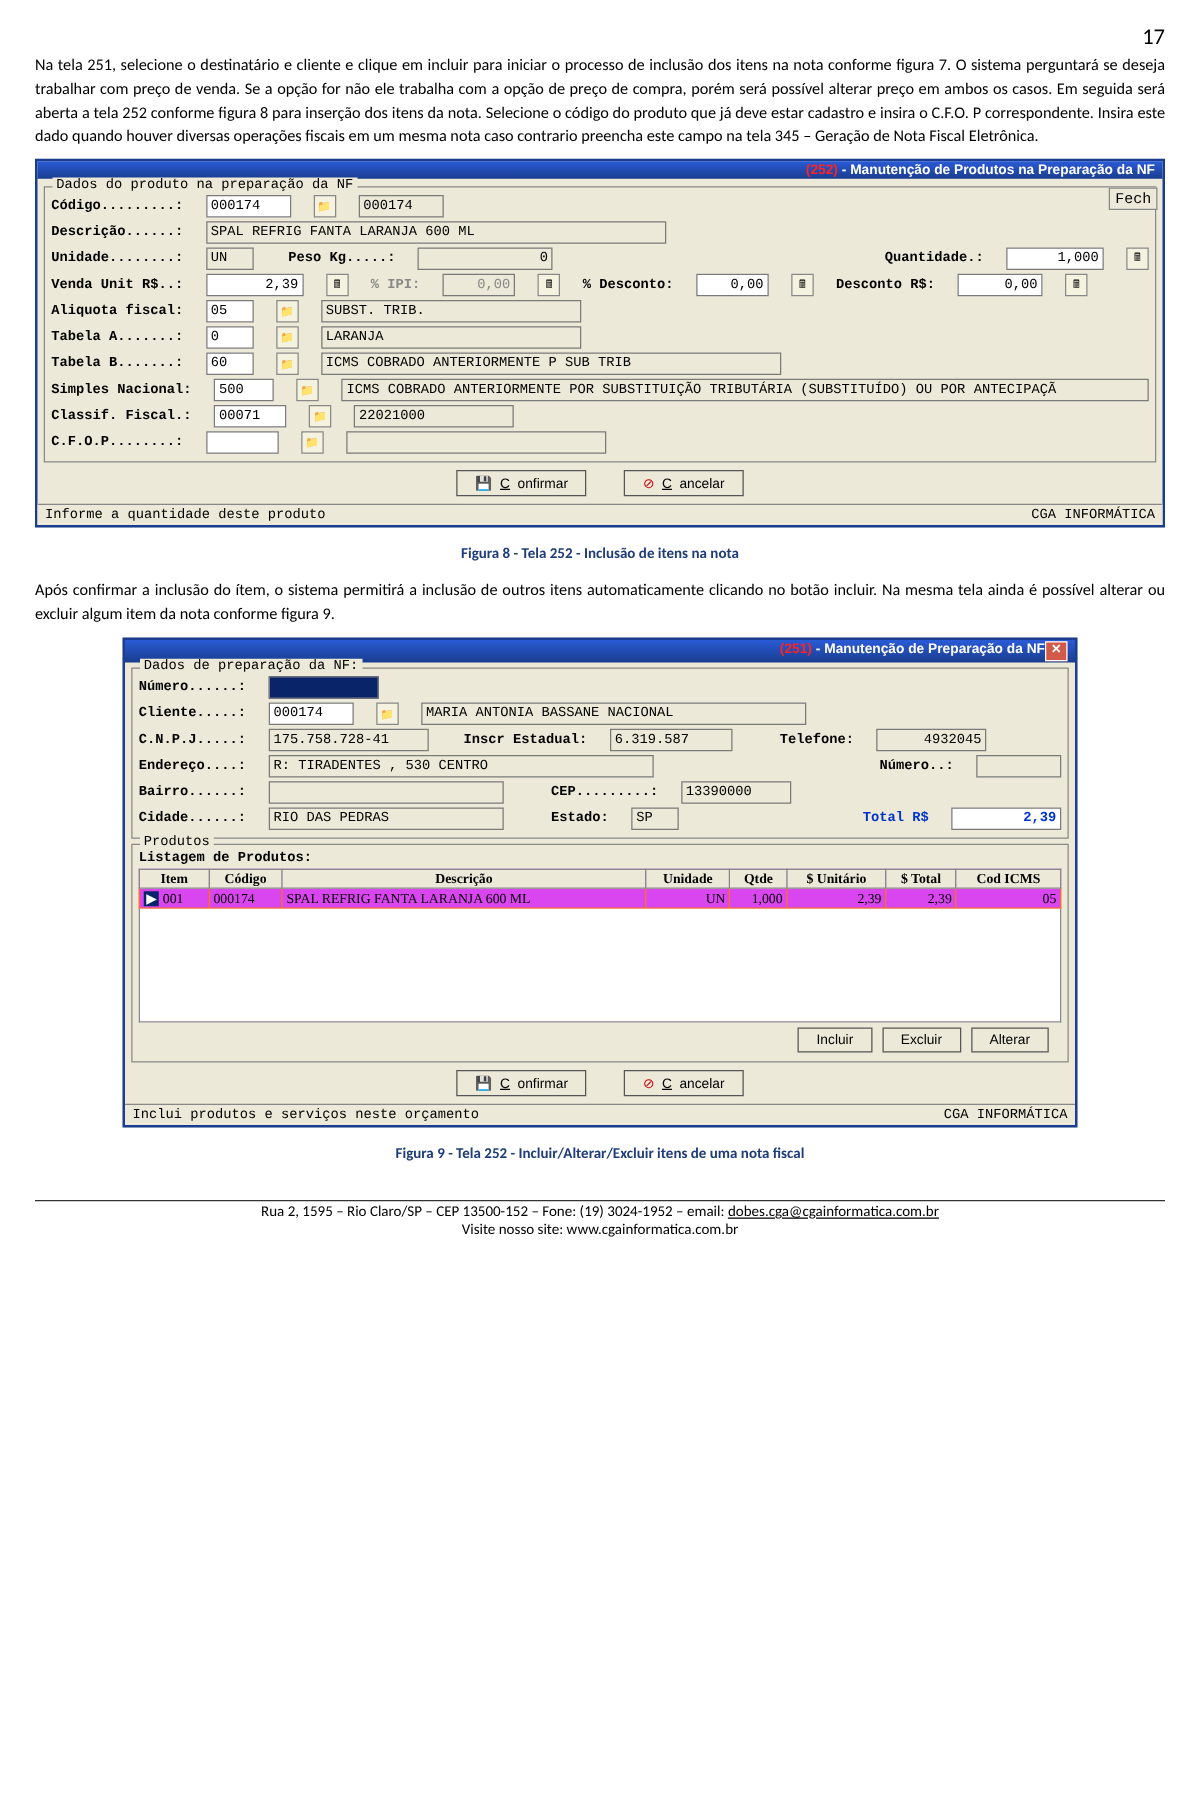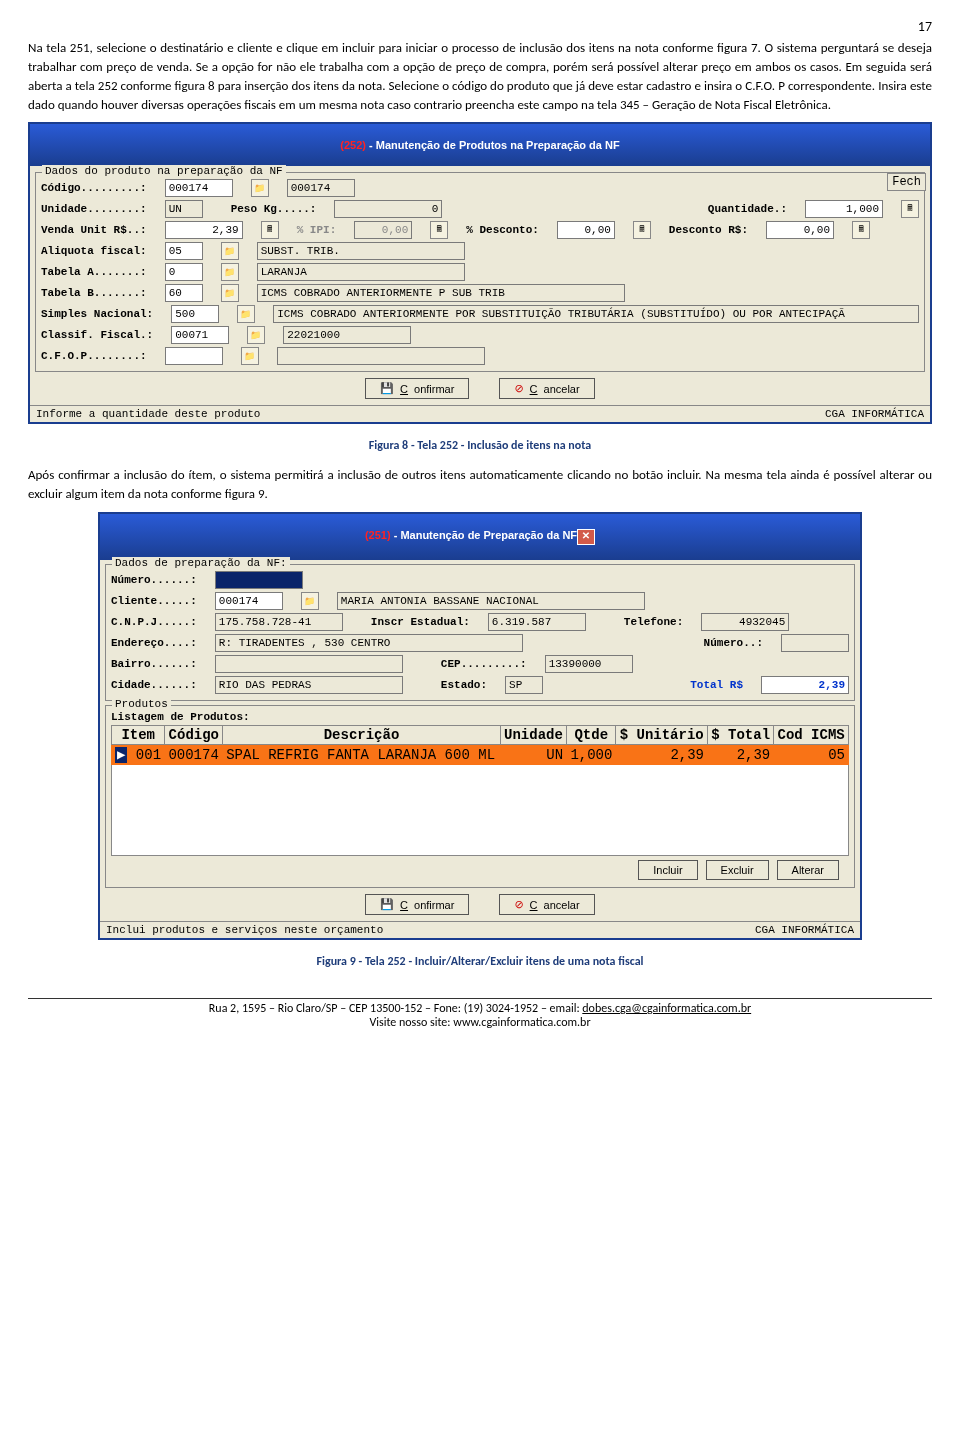--- a/index.html
+++ b/index.html
@@ -1,40 +1,40 @@
 <!DOCTYPE html>
 <html><head>
 <meta charset="utf-8">
 <style>
   body{font-family:Calibri,Arial,sans-serif;font-size:13px;color:#000;margin:0;padding:18px 28px;background:#fff;width:904px}
-  .page-num{text-align:right;font-size:14px;margin-bottom:4px}
+  .page-num{text-align:right;font-size:18px;margin-bottom:4px}
   p.body{text-align:justify;line-height:1.45;margin:0 0 4px 0}
   .caption{text-align:center;color:#1f3d7a;font-weight:bold;font-size:12px;margin:14px 0}
   .footer{margin-top:30px;text-align:center;font-size:12px;border-top:1px solid #333;padding-top:2px}
   .footer a{color:#000000;text-decoration:underline}
   
   .win{border:2px solid #1a3d8f;margin:8px 0 4px 0;background:#ece9d8;font-family:"Courier New",monospace;font-size:11px}
-  .titlebar{background:linear-gradient(#2a5bd7,#1a3d8f);color:#fff;padding:15px 6px;font-family:Tahoma,sans-serif;font-weight:bold;font-size:11px;display:flex;justify-content:center}
+  .titlebar{background:linear-gradient(#2a5bd7,#1a3d8f);color:#fff;padding:1px 6px;font-family:Tahoma,sans-serif;font-weight:bold;font-size:11px;display:flex;justify-content:flex-end}
   .titlebar .tno{color:#ff2222}
   .close{width:16px;height:14px;background:#d25a4a;border:1px solid #fff;color:#fff;text-align:center;line-height:12px;font-size:10px;font-weight:bold}
   .gbox{border:1px solid #888;margin:4px 5px;padding:3px 5px;position:relative}
   .gbox .glabel{position:absolute;top:-8px;left:6px;background:#ece9d8;padding:0 3px;font-family:"Courier New",monospace;font-size:11px}
   .frow{display:flex;align-items:center;margin:3px 0;gap:18px}
   .lbl{white-space:pre;font-weight:bold}
   .inp{background:#fff;border:1px solid #7a7a7a;padding:1px 3px;font-family:"Courier New",monospace;font-size:11px;height:14px;line-height:14px}
   .inp.ro{background:#ece9d8}
   .icn{width:16px;height:16px;border:1px solid #888;background:#f5f2e0;display:inline-flex;align-items:center;justify-content:center;font-size:9px}
   .btn{background:#ece9d8;border:1px solid #555;padding:3px 14px;font-family:Tahoma,sans-serif;font-size:11px;display:inline-flex;align-items:center;gap:6px}
   .btnrow{display:flex;justify-content:center;gap:30px;margin:6px 0}
   .btnrow2{display:flex;justify-content:flex-end;gap:8px;padding:4px 10px}
   .status{background:#ece9d8;border-top:1px solid #888;padding:2px 6px;display:flex;justify-content:space-between;font-family:"Courier New",monospace;font-size:11px}
   .fech{position:absolute;right:-2px;top:0;background:#ece9d8;border:1px solid #888;padding:1px 4px;font-size:12px}
   .total{color:#0033cc;font-weight:bold}
   
-  table.grid{width:100%;border-collapse:collapse;font-family:Liberation Mono, monospace;font-size:14px;background:#f97316}
+  table.grid{width:100%;border-collapse:collapse;font-family:Liberation Serif, serif;font-size:11px;background:#d946ef}
   table.grid th{background:#ece9d8;border:1px solid #888;padding:1px 3px;font-weight:bold}
   table.grid td{border:1px solid #f97316;padding:1px 3px}
   .rowmark{background:#0a246a;color:#fff;padding:0 2px}
   .sel{background:#0a246a;color:#fff}
   .win2{width:760px;margin:8px auto}
 </style>
 </head>
 <body>
 
 <div class="page-num">17</div>
@@ -47,20 +47,24 @@
   </div>
   <div class="gbox" style="margin-top:6px;position:relative">
     <span class="glabel">Dados do produto na preparação da NF</span>
     <span class="fech">Fech</span>
 
     <div class="frow">
       <span class="lbl">Código.........:</span>
       <span class="inp" style="width:60px">000174</span>
       <span class="icn">📁</span>
       <span class="inp ro" style="width:60px">000174</span>
+    </div>
+    <div class="frow">
+      <span class="lbl">Descrição......:</span>
+      <span class="inp ro" style="width:360px">SPAL REFRIG FANTA LARANJA 600 ML</span>
     </div>
     <div class="frow">
       <span class="lbl">Unidade........:</span>
       <span class="inp ro" style="width:30px">UN</span>
       <span class="lbl" style="margin-left:10px">Peso Kg.....:</span>
       <span class="inp ro" style="width:100px;text-align:right">0</span>
       <span style="flex:1"></span>
       <span class="lbl">Quantidade.:</span>
       <span class="inp" style="width:70px;text-align:right">1,000</span>
       <span class="icn">🖩</span>

